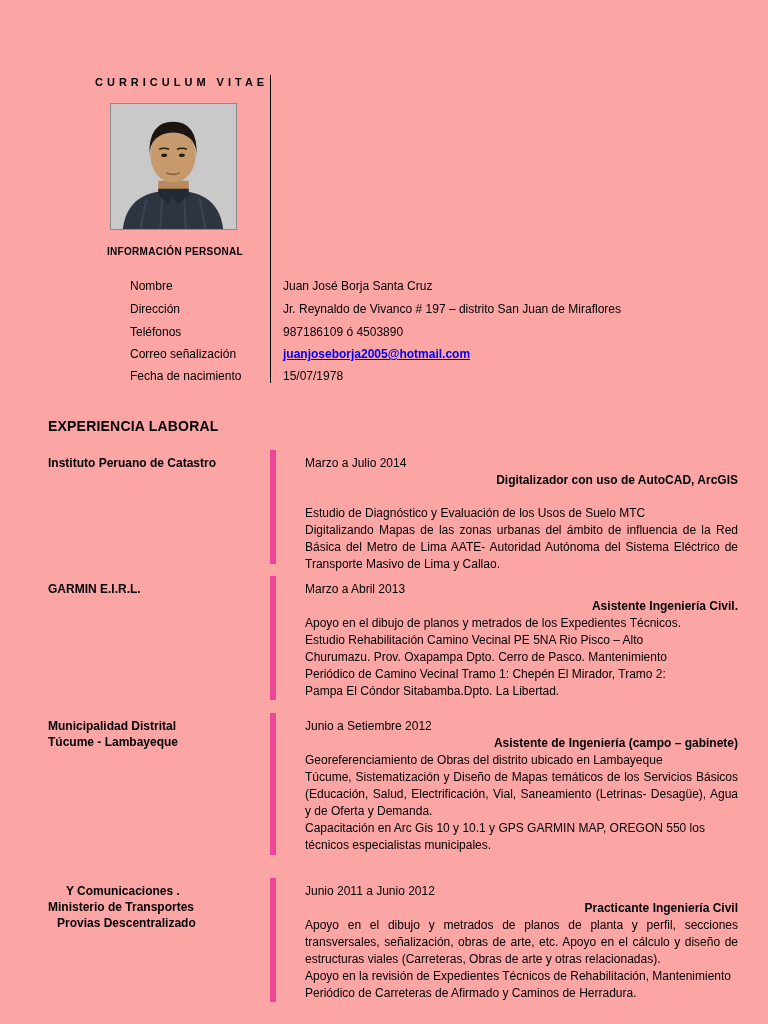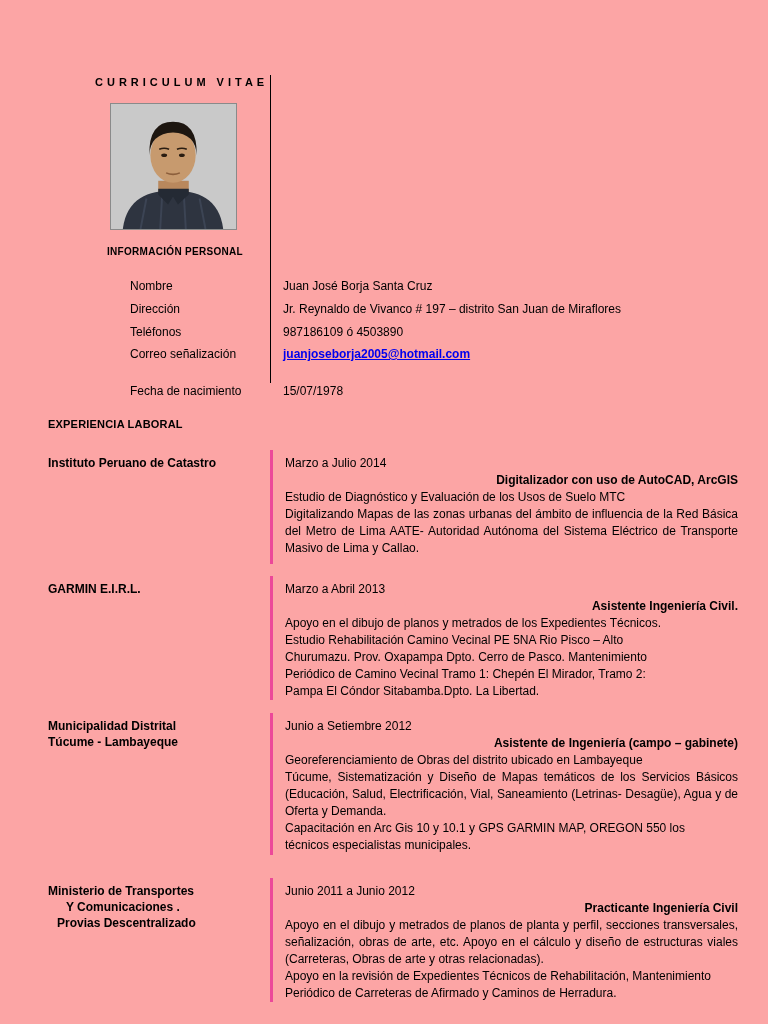--- a/index.html
+++ b/index.html
@@ -11,32 +11,32 @@
   .abs { position:absolute; }
   .doc-title { left:95px; top:76px; font-size:11px; font-weight:bold; letter-spacing:4px; white-space:nowrap; }
   .photo { left:110px; top:103px; width:127px; height:127px; border:1px solid #8a8a8a; background:#c9c9c9; }
   .photo svg { display:block; width:100%; height:100%; }
   .personal-heading { left:107px; top:246px; font-size:10px; font-weight:bold; letter-spacing:0.3px; }
   .vline-personal { left:270px; top:75px; width:1px; height:308px; background:#000; }
   .prow { left:0; width:628px; height:17px; }
   .plabel { position:absolute; left:130px; white-space:nowrap; }
   .pvalue { position:absolute; left:283px; white-space:nowrap; }
   .email-link { color:#0000ee; font-weight:bold; text-decoration:underline; cursor:pointer; }
-  .exp-heading { left:48px; top:418px; font-size:11px; font-weight:bold; letter-spacing:0.2px; }
+  .exp-heading { left:48px; top:418px; font-size:14px; font-weight:bold; letter-spacing:0.2px; }
   .entry { position:absolute; left:48px; width:690px; display:flex; align-items:stretch; }
   .entry-left { width:222px; padding-top:5px; }
-  .entry-right { flex:1; border-left:3px solid #ec4899; padding:5px 0 0 12px; }
+  .entry-right { flex:1; border-left:6px solid #ec4899; padding:5px 0 0 29px; }
   .employer { font-weight:bold; line-height:16px; }
   .ind-sm { padding-left:9px; }
   .ind-md { padding-left:18px; }
   .line { line-height:17px; }
   .bold { font-weight:bold;text-align:right; }
   .para { line-height:17px; }
   .justify { text-align:justify; }
-  .gap-top { margin-top:0; }
+  .gap-top { margin-top:16px; }
   .w390 { max-width:390px; }
   .w405 { max-width:405px; }
 </style>
 </head>
 <body>
 
 <div class="page">
 
   <div class="abs doc-title">CURRICULUM VITAE</div>
 
@@ -69,21 +69,21 @@
     <span class="pvalue">Jr. Reynaldo de Vivanco # 197 – distrito San Juan de Miraflores</span>
   </div>
   <div class="abs prow" style="top:325px">
     <span class="plabel">Teléfonos</span>
     <span class="pvalue">987186109 ó 4503890</span>
   </div>
   <div class="abs prow" style="top:347px">
     <span class="plabel">Correo señalización</span>
     <a class="pvalue email-link">juanjoseborja2005@hotmail.com</a>
   </div>
-  <div class="abs prow" style="top:384px">
+  <div class="abs prow" style="top:369px">
     <span class="plabel">Fecha de nacimiento</span>
     <span class="pvalue">15/07/1978</span>
   </div>
 
   <div class="abs exp-heading">EXPERIENCIA LABORAL</div>
 
   <section class="entry" style="top:450px; height:114px;">
     <div class="entry-left">
       <div class="employer">Instituto Peruano de Catastro</div>
     </div>
@@ -116,22 +116,22 @@
       <div class="line">Junio a Setiembre 2012</div>
       <div class="line bold">Asistente de Ingeniería (campo – gabinete)</div>
       <p class="para">Georeferenciamiento de Obras del distrito ubicado en Lambayeque</p>
       <p class="para justify">Túcume, Sistematización y Diseño de Mapas temáticos de los Servicios Básicos (Educación, Salud, Electrificación, Vial, Saneamiento (Letrinas- Desagüe), Agua y de Oferta y Demanda.</p>
       <p class="para w405">Capacitación en Arc Gis 10 y 10.1 y GPS GARMIN MAP, OREGON 550 los técnicos especialistas municipales.</p>
     </div>
   </section>
 
   <section class="entry" style="top:878px; height:124px;">
     <div class="entry-left">
+      <div class="employer ind-md">Y Comunicaciones .</div>
       <div class="employer">Ministerio de Transportes</div>
-      <div class="employer ind-md">Y Comunicaciones .</div>
       <div class="employer ind-sm">Provias Descentralizado</div>
     </div>
     <div class="entry-right">
       <div class="line">Junio 2011 a Junio 2012</div>
       <div class="line bold">Practicante Ingeniería Civil</div>
       <p class="para justify">Apoyo en el dibujo y metrados de planos de planta y perfil, secciones transversales, señalización, obras de arte, etc. Apoyo en el cálculo y diseño de estructuras viales (Carreteras, Obras de arte y otras relacionadas).</p>
       <p class="para">Apoyo en la revisión de Expedientes Técnicos de Rehabilitación, Mantenimiento Periódico de Carreteras de Afirmado y Caminos de Herradura.</p>
     </div>
   </section>
 

